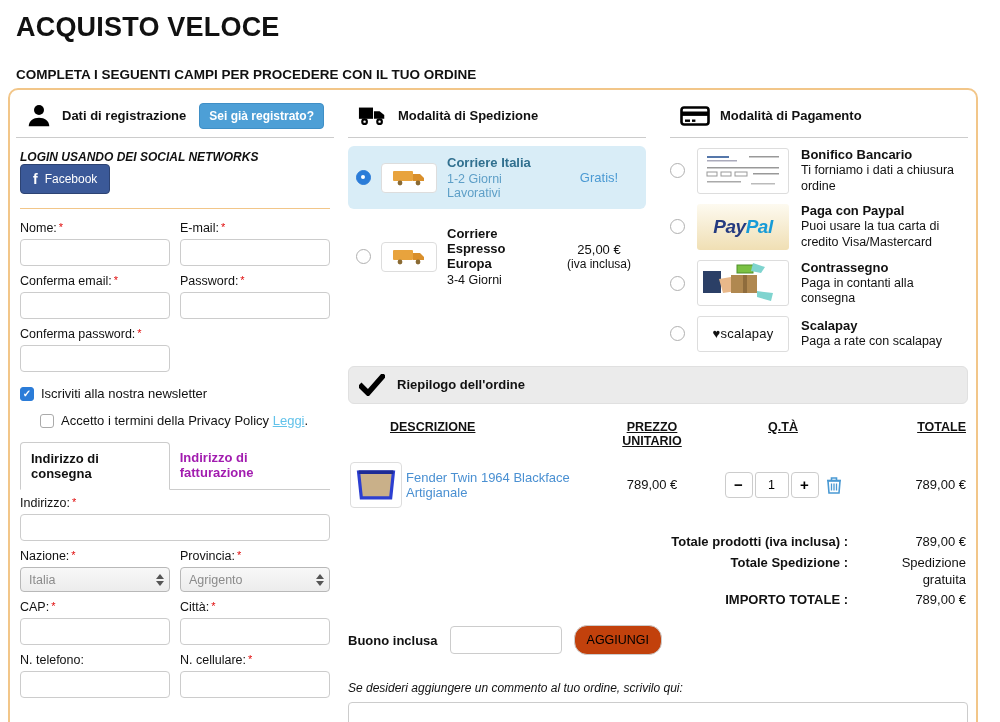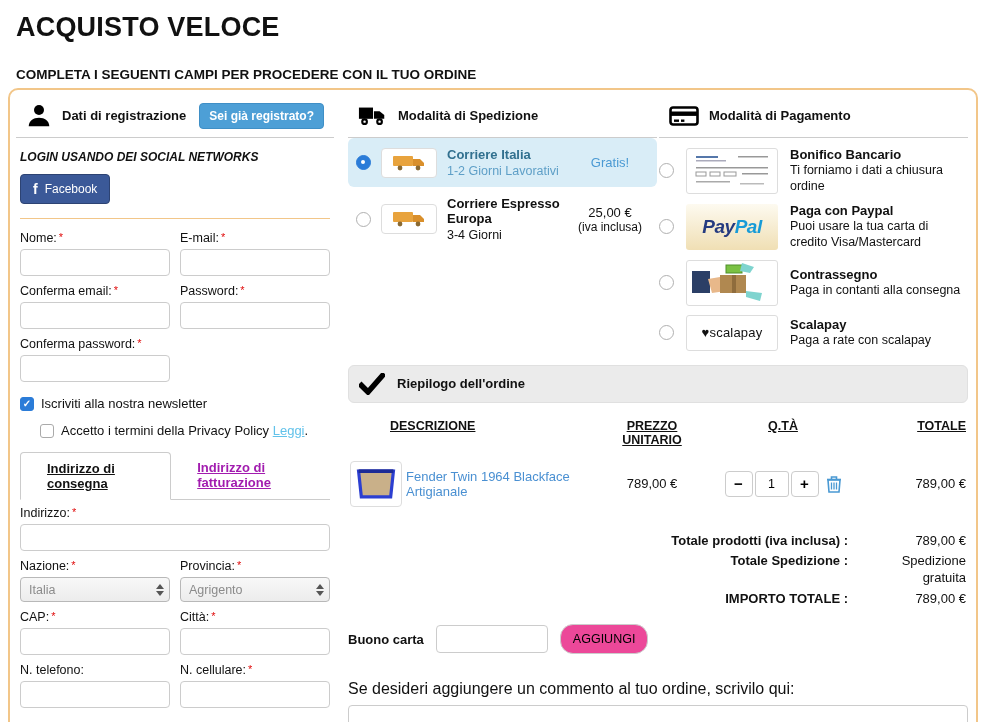--- a/index.html
+++ b/index.html
@@ -17,21 +17,21 @@
   .sec-header { display: flex; align-items: center; gap: 10px; height: 44px;
     padding: 0 10px; border-bottom: 1px solid #ccc; }
   .sec-title { font-size: 13px; font-weight: bold; flex: 1; }
   .icon svg { display: block; }
 
   
   .col-left { width: 330px; flex: 0 0 330px; padding: 4px 6px 0 6px; }
   .col-left .sec-body { padding: 10px 4px 0 4px; }
   .btn-blue { background: #4d9fd6; color: #fff; border: 1px solid #3f8fc6; border-radius: 4px;
     font-size: 12px; font-weight: bold; padding: 5px 9px; cursor: pointer; }
-  .social-heading { font-size: 12px; font-weight: bold; font-style: italic; margin: 2px 0 10px; }
+  .social-heading { font-size: 12px; font-weight: bold; font-style: italic; margin: 2px 0 0; }
   .btn-fb { background: #3b5998; color: #fff; border: 1px solid #2d4373; border-radius: 4px;
     font-size: 12px; padding: 6px 12px; display: inline-flex; align-items: center; gap: 7px; cursor: pointer; }
   .fb-f { font-weight: bold; font-size: 14px; }
   hr.orange-divider { border: none; border-top: 1px solid #f2c689; margin: 14px 0 4px; }
 
   .form-grid { display: grid; grid-template-columns: 1fr 1fr; column-gap: 10px; }
   .field { margin-top: 8px; }
   .field label { display: block; font-size: 12.5px; margin-bottom: 4px; }
   .req { color: #e00b0b; font-size: 11px; vertical-align: top; margin-left: 2px; }
   .field input[type=text] { width: 100%; height: 27px; border: 1px solid #ccc; border-radius: 4px;
@@ -39,49 +39,49 @@
   .field.full { margin-top: 6px; }
 
   .check-row { display: flex; align-items: center; gap: 7px; margin-top: 14px; font-size: 13px; cursor: pointer; }
   .check-row.indent { margin-left: 20px; margin-top: 12px; }
   .checkbox { width: 14px; height: 14px; border: 1px solid #aaa; border-radius: 3px; background: #fff;
     display: inline-flex; align-items: center; justify-content: center; flex: 0 0 14px; }
   .checkbox.checked { background: #2b7cd8; border-color: #2b7cd8; color: #fff; font-size: 10px; font-weight: bold; }
   a.link { color: #62c2ea; text-decoration: underline; cursor: pointer; }
 
   .tabs { display: flex; margin-top: 14px; border-bottom: 1px solid #ccc; }
-  .tab { font-size: 13px; font-weight: bold; padding: 8px 26px; cursor: pointer; text-decoration: underline; }
+  .tab { font-size: 13px; font-weight: bold; padding: 8px 10px; cursor: pointer; }
   .tab.active { border: 1px solid #ccc; border-bottom: 1px solid #fff; border-radius: 4px 4px 0 0;
     margin-bottom: -1px; background: #fff; color: #111; }
   .tab.inactive { color: #a21caf; }
 
   .selectbox { width: 100%; height: 25px; border: 1px solid #b8b8b8; border-radius: 4px;
     background: linear-gradient(#f8f8f8, #ececec); display: flex; align-items: center;
     padding: 0 5px 0 8px; cursor: pointer; }
   .select-value { flex: 1; font-size: 12.5px; color: #8b8b8b; }
   .select-arrows { display: flex; flex-direction: column; line-height: 0; gap: 2px; }
   .select-arrows i { display: block; width: 0; height: 0; border-left: 4px solid transparent;
     border-right: 4px solid transparent; }
   .select-arrows i.up { border-bottom: 5px solid #555; }
   .select-arrows i.down { border-top: 5px solid #555; }
 
   
   .col-right { flex: 1; padding: 4px 8px 0 8px; display: flex; flex-direction: column; }
-  .top-row { display: flex; gap: 2px; }
+  .top-row { display: flex; gap: 24px; }
   .shipping { flex: 1; }
   .payment { flex: 1; }
 
   .radio { width: 15px; height: 15px; border-radius: 50%; border: 1.5px solid #b0b0b0;
     background: #fff; flex: 0 0 15px; position: relative; display: inline-block; }
   .radio.checked { background: #2b7cd8; border-color: #2b7cd8; }
   .radio.checked::after { content: ""; position: absolute; left: 4px; top: 4px; width: 4px; height: 4px;
     border-radius: 50%; background: #fff; }
 
   .ship-option { display: flex; align-items: center; gap: 10px; padding: 9px 8px; border-radius: 6px;
-    cursor: pointer; }
+    margin-top: 8px; cursor: pointer; }
   .ship-option.selected { background: #d9edf7; }
   .truck-thumb { width: 56px; height: 30px; background: #fff; border: 1px solid #ddd; border-radius: 4px;
     display: flex; align-items: center; justify-content: center; flex: 0 0 56px; }
   .ship-text { flex: 1; }
   .ship-name { font-size: 13px; font-weight: bold; }
   .ship-detail { font-size: 12.5px; margin-top: 2px; }
   .selected .ship-name { color: #31708f; }
   .selected .ship-detail { color: #5e9fc7; }
   .ship-price { font-size: 13px; text-align: center; min-width: 78px; }
   .selected .ship-price { color: #4a99d3; }
@@ -128,24 +128,24 @@
   .totals { margin-top: 26px; }
   .totals-row { display: grid; grid-template-columns: 1fr 104px; font-size: 13px; margin-top: 4px;
     padding-right: 2px; }
   .totals-label { text-align: right; font-weight: bold; padding-right: 14px; }
   .totals-value { text-align: right; line-height: 1.3; }
 
   .coupon-row { display: flex; align-items: center; gap: 12px; margin-top: 16px; }
   .coupon-label { font-size: 13px; font-weight: bold; }
   .coupon-input { width: 112px; height: 28px; border: 1px solid #ccc; border-radius: 4px; padding: 0 6px;
     font-size: 13px; font-family: "Liberation Sans", sans-serif; }
-  .btn-aggiungi { background: #ec4899; border: 1px solid #ccc; border-radius: 13px; font-size: 12.5px;
+  .btn-aggiungi { background: #c2410c; border: 1px solid #ccc; border-radius: 13px; font-size: 12.5px;
     padding: 7px 12px; cursor: pointer; font-family: "Liberation Sans", sans-serif; }
 
-  .comment-label { font-size: 16px; margin-top: 26px; }
+  .comment-label { font-size: 12px; margin-top: 26px; font-style: italic; }
   .comment-box { width: 100%; height: 42px; margin-top: 7px; border: 1px solid #ccc; border-radius: 4px;
     resize: vertical; font-family: "Liberation Sans", sans-serif; font-size: 13px; padding: 4px 6px; }
 </style>
 </head>
 <body>
 
 <div class="page">
   <h1 class="title">ACQUISTO VELOCE</h1>
   <div class="subtitle">COMPLETA I SEGUENTI CAMPI PER PROCEDERE CON IL TUO ORDINE</div>
 
@@ -443,21 +443,21 @@
             <div class="totals-label">Totale Spedizione :</div>
             <div class="totals-value">Spedizione gratuita</div>
           </div>
           <div class="totals-row">
             <div class="totals-label">IMPORTO TOTALE :</div>
             <div class="totals-value">789,00 €</div>
           </div>
         </div>
 
         <div class="coupon-row">
-          <span class="coupon-label">Buono carta</span>
+          <span class="coupon-label">Buono inclusa</span>
           <input class="coupon-input" style="">
           <button class="btn-aggiungi">AGGIUNGI</button>
         </div>
 
         <div class="comment-label">Se desideri aggiungere un commento al tuo ordine, scrivilo qui:</div>
         <textarea class="comment-box" style=""></textarea>
 
         
       </div>
     </div>

